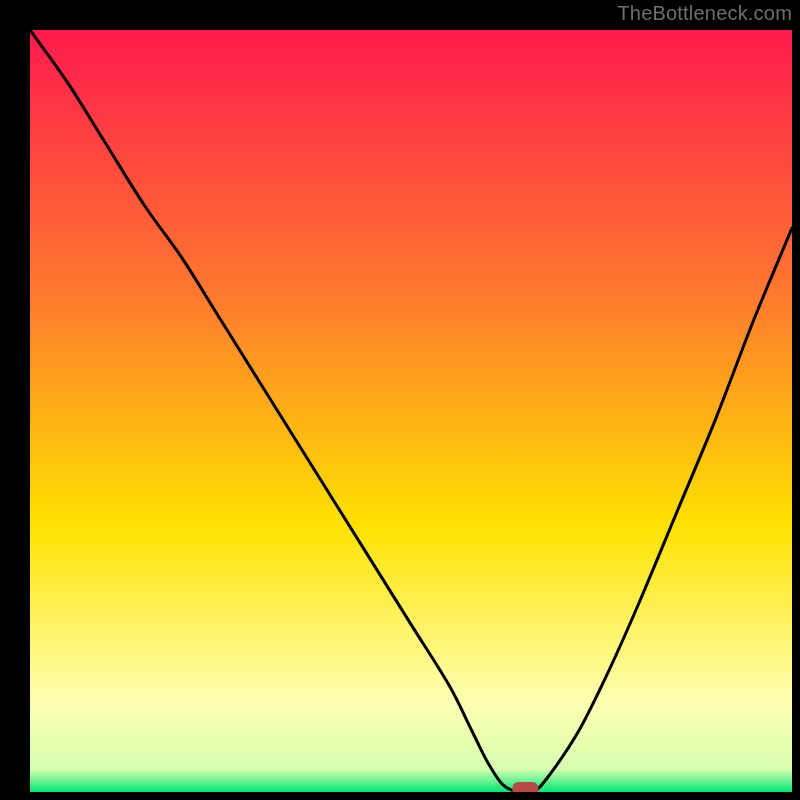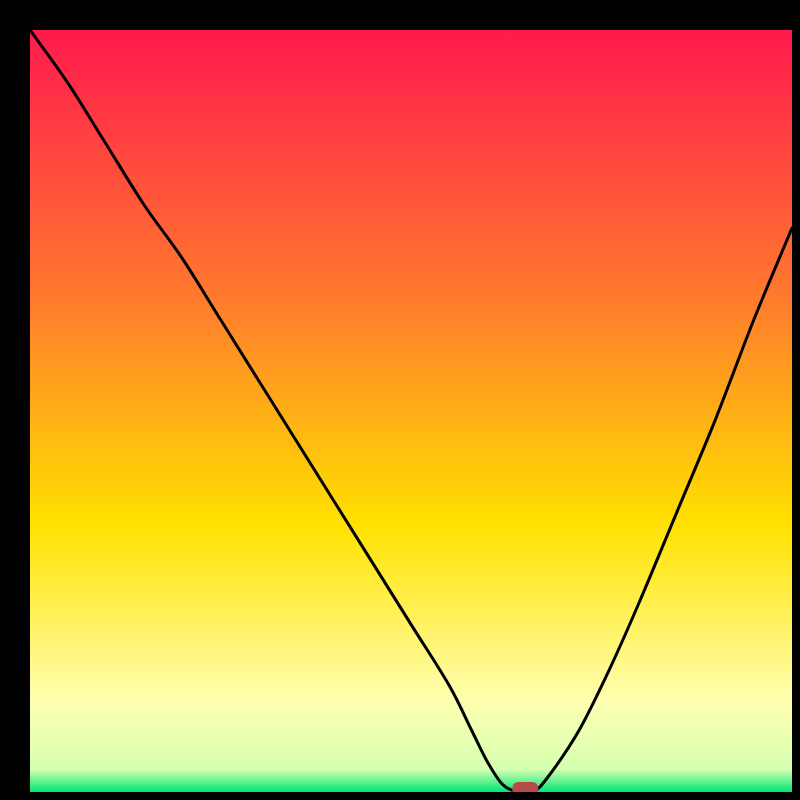--- a/index.html
+++ b/index.html
@@ -58,13 +58,14 @@
     <rect id="bg-rect" x="30" y="30" width="762" height="762" fill="url(#bg-grad)"></rect>
 
     <g clip-path="url(#plot-clip)">
       <path id="curve-path" fill="none" stroke-width="3" stroke-linejoin="round" stroke-linecap="round" d="M 30 30 C 36.35 38.889999999999986, 55.39999999999999 64.2899999999999, 68.1 83.33999999999992 C 80.8 102.38999999999993, 93.5 123.98000000000006, 106.2 144.30000000000007 C 118.9 164.6200000000001, 131.60000000000002 186.21, 144.3 205.26 C 157 224.30999999999997, 169.70000000000002 239.55, 182.4 258.6 C 195.1 277.65000000000003, 207.8 299.24, 220.5 319.56 C 233.2 339.88, 245.90000000000003 360.2, 258.6 380.52 C 271.3 400.84, 284 421.15999999999997, 296.7 441.47999999999996 C 309.4 461.79999999999995, 322.1 482.12, 334.8 502.44 C 347.5 522.76, 360.20000000000005 543.0799999999999, 372.90000000000003 563.4 C 385.6 583.72, 398.3 604.04, 411 624.36 C 423.7 644.6800000000001, 438.94000000000005 667.54, 449.1 685.3199999999999 C 459.26 703.0999999999999, 465.61 718.3399999999999, 471.96 731.04 C 478.30999999999995 743.74, 482.12 752.63, 487.2 761.52 C 492.28 770.41, 497.36 779.3, 502.44 784.38 C 507.52 789.46, 512.6 790.73, 517.6800000000001 792 C 522.7600000000001 793.27, 527.84 794.54, 532.9200000000001 792 C 538.0000000000001 789.46, 540.5400000000001 786.92, 548.1600000000001 776.76 C 555.7800000000001 766.6, 568.48 748.8199999999999, 578.64 731.04 C 588.8 713.26, 598.96 691.6700000000001, 609.12 670.08 C 619.28 648.49, 628.1700000000001 628.17, 639.6 601.5 C 651.03 574.83, 664.9999999999999 540.54, 677.6999999999999 510.06 C 690.4 479.58, 703.1 450.37, 715.8000000000001 418.62 C 728.5000000000001 386.87, 741.2 351.31, 753.9 319.56 C 766.5999999999999 287.81, 785.65 243.36, 792 228.12" stroke="#000000"></path>
       <rect id="marker-rect" rx="6" ry="6" width="26" height="14" x="512.3" y="782" fill="#b64a4a"></rect>
     </g>
 
     <rect x="0" y="0" width="800" height="800" fill="none" stroke="#000" stroke-width="0"></rect>
   </svg>
 
+  <div class="attribution">TheBottleneck.com</div>
 </div>
 
 </body></html>

